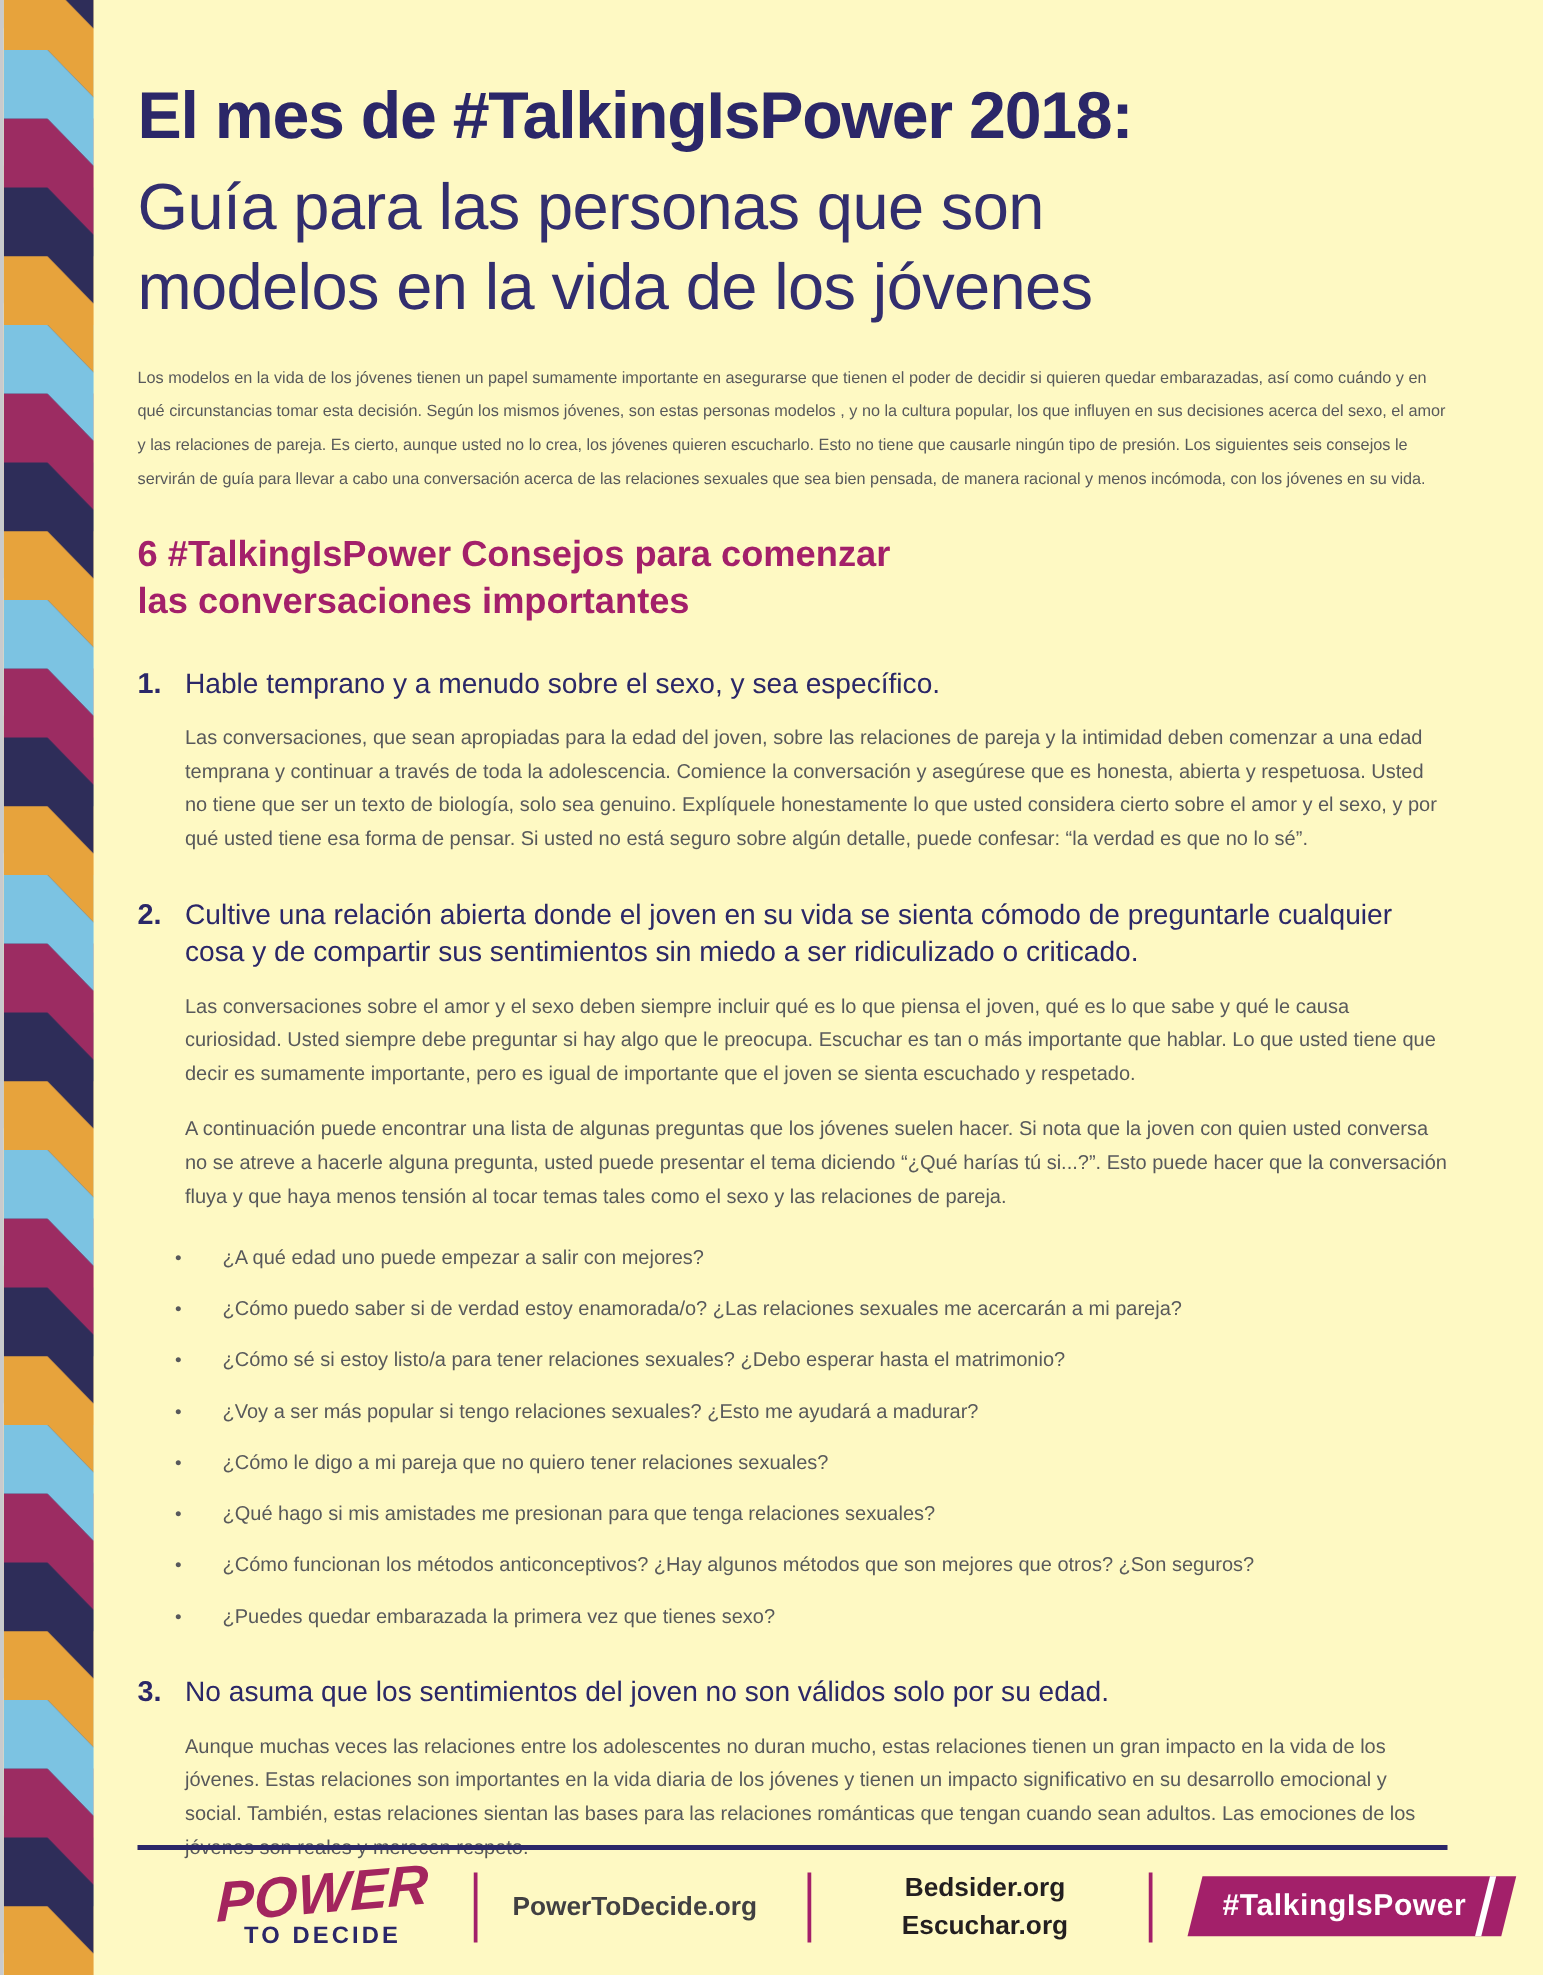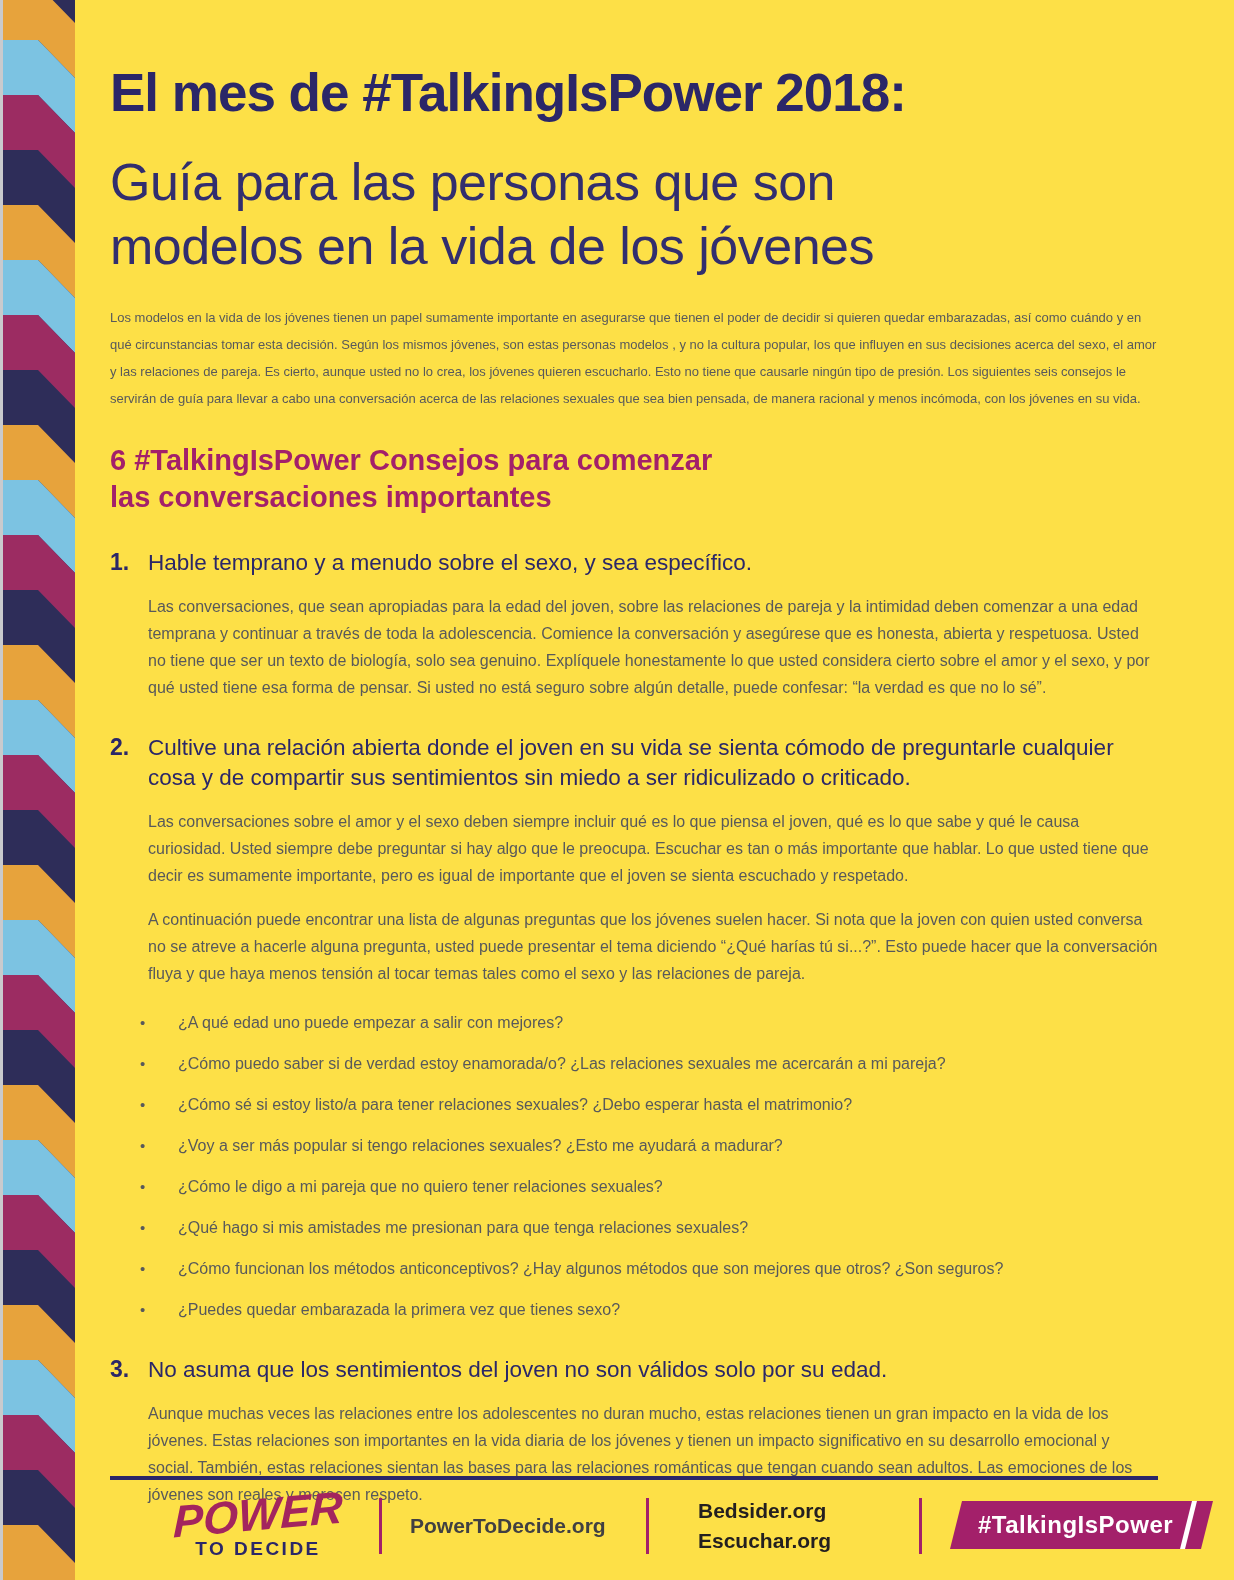--- a/index.html
+++ b/index.html
@@ -1,36 +1,36 @@
 <!DOCTYPE html>
 <html><head>
 <meta charset="utf-8">
 <style>
   * { box-sizing: border-box; margin: 0; padding: 0; }
   html, body { background: #ffffff; }
   body {
     width: 1234px; height: 1580px; position: relative; overflow: hidden;
     font-family: "Liberation Sans", sans-serif;
   }
-  .page { position: absolute; inset: 0; background: #fde047; }
+  .page { position: absolute; inset: 0; background: #fef9c3; }
 
   
   .edge-line { position: absolute; left: 0; top: 0; width: 3px; height: 1580px; background: #c9cacd; }
   .sidebar { position: absolute; left: 3px; top: 0; width: 72px; height: 1580px; }
 
   
   .content { position: absolute; left: 110px; top: 0; width: 1048px; }
 
   .title-bold {
     margin-top: 62px;
     font-size: 53px; font-weight: 800; letter-spacing: -1px;
     color: #2b2768; line-height: 62px;
   }
   .title-light {
-    margin-top: 26px;
+    margin-top: 10px;
     font-size: 52px; font-weight: 400; letter-spacing: -0.5px;
     color: #322e6e; line-height: 64px;
   }
 
   .intro {
     margin-top: 26px;
     font-size: 13px; line-height: 27px; color: #58595b;
   }
 
   .tips-heading {
@@ -71,21 +71,21 @@
   }
 
   .fdiv { position: absolute; top: 8px; width: 3px; height: 56px; background: #a3206a; }
   .fdiv-1 { left: 269px; } .fdiv-2 { left: 536px; } .fdiv-3 { left: 809px; }
 
   .site-one {
     position: absolute; left: 300px; top: 24px; width: 236px; text-align: left;
     font-size: 21px; font-weight: 700; color: #414042;
   }
   .site-two {
-    position: absolute; left: 588px; top: 6px; width: 180px; text-align: left;
+    position: absolute; left: 588px; top: 6px; width: 180px; text-align: center;
     font-size: 21px; font-weight: 700; color: #231f20; line-height: 30px;
   }
 
   .badge {
     position: absolute; left: 846px; top: 11px;
     background: #a3206a; transform: skewX(-14deg);
     padding: 10px 34px 10px 22px;
   }
   .badge-text {
     display: inline-block; transform: skewX(14deg);

